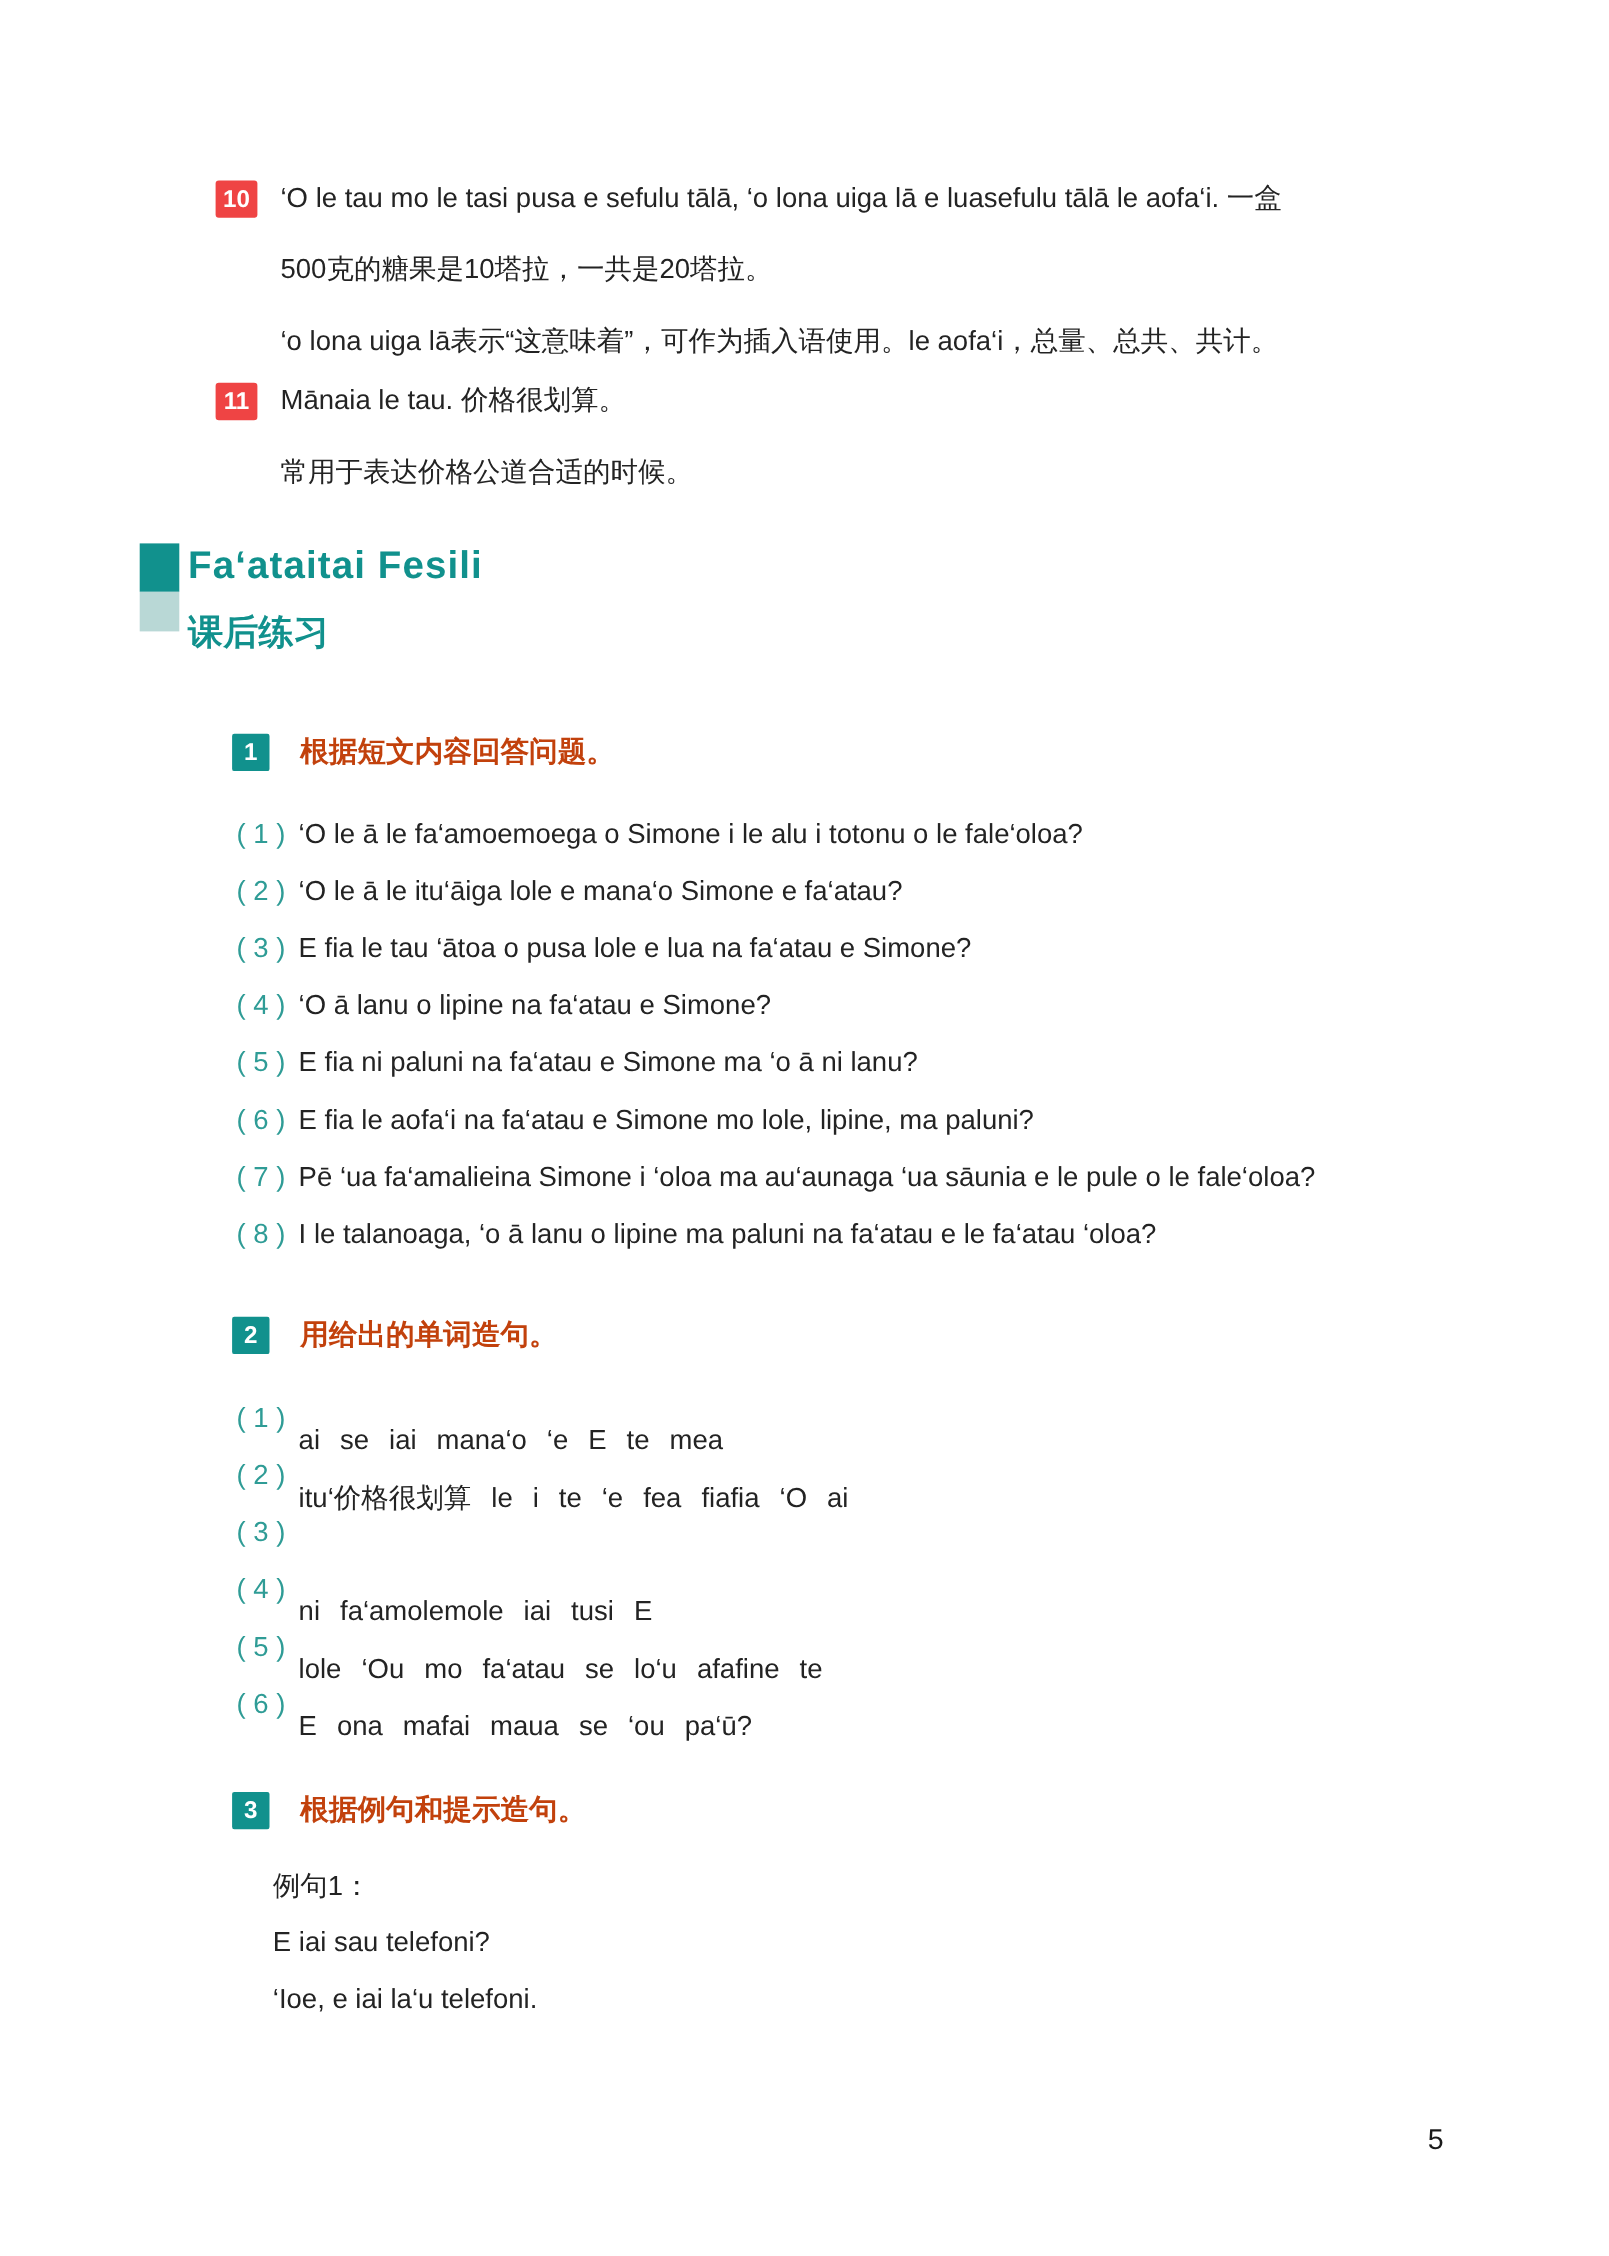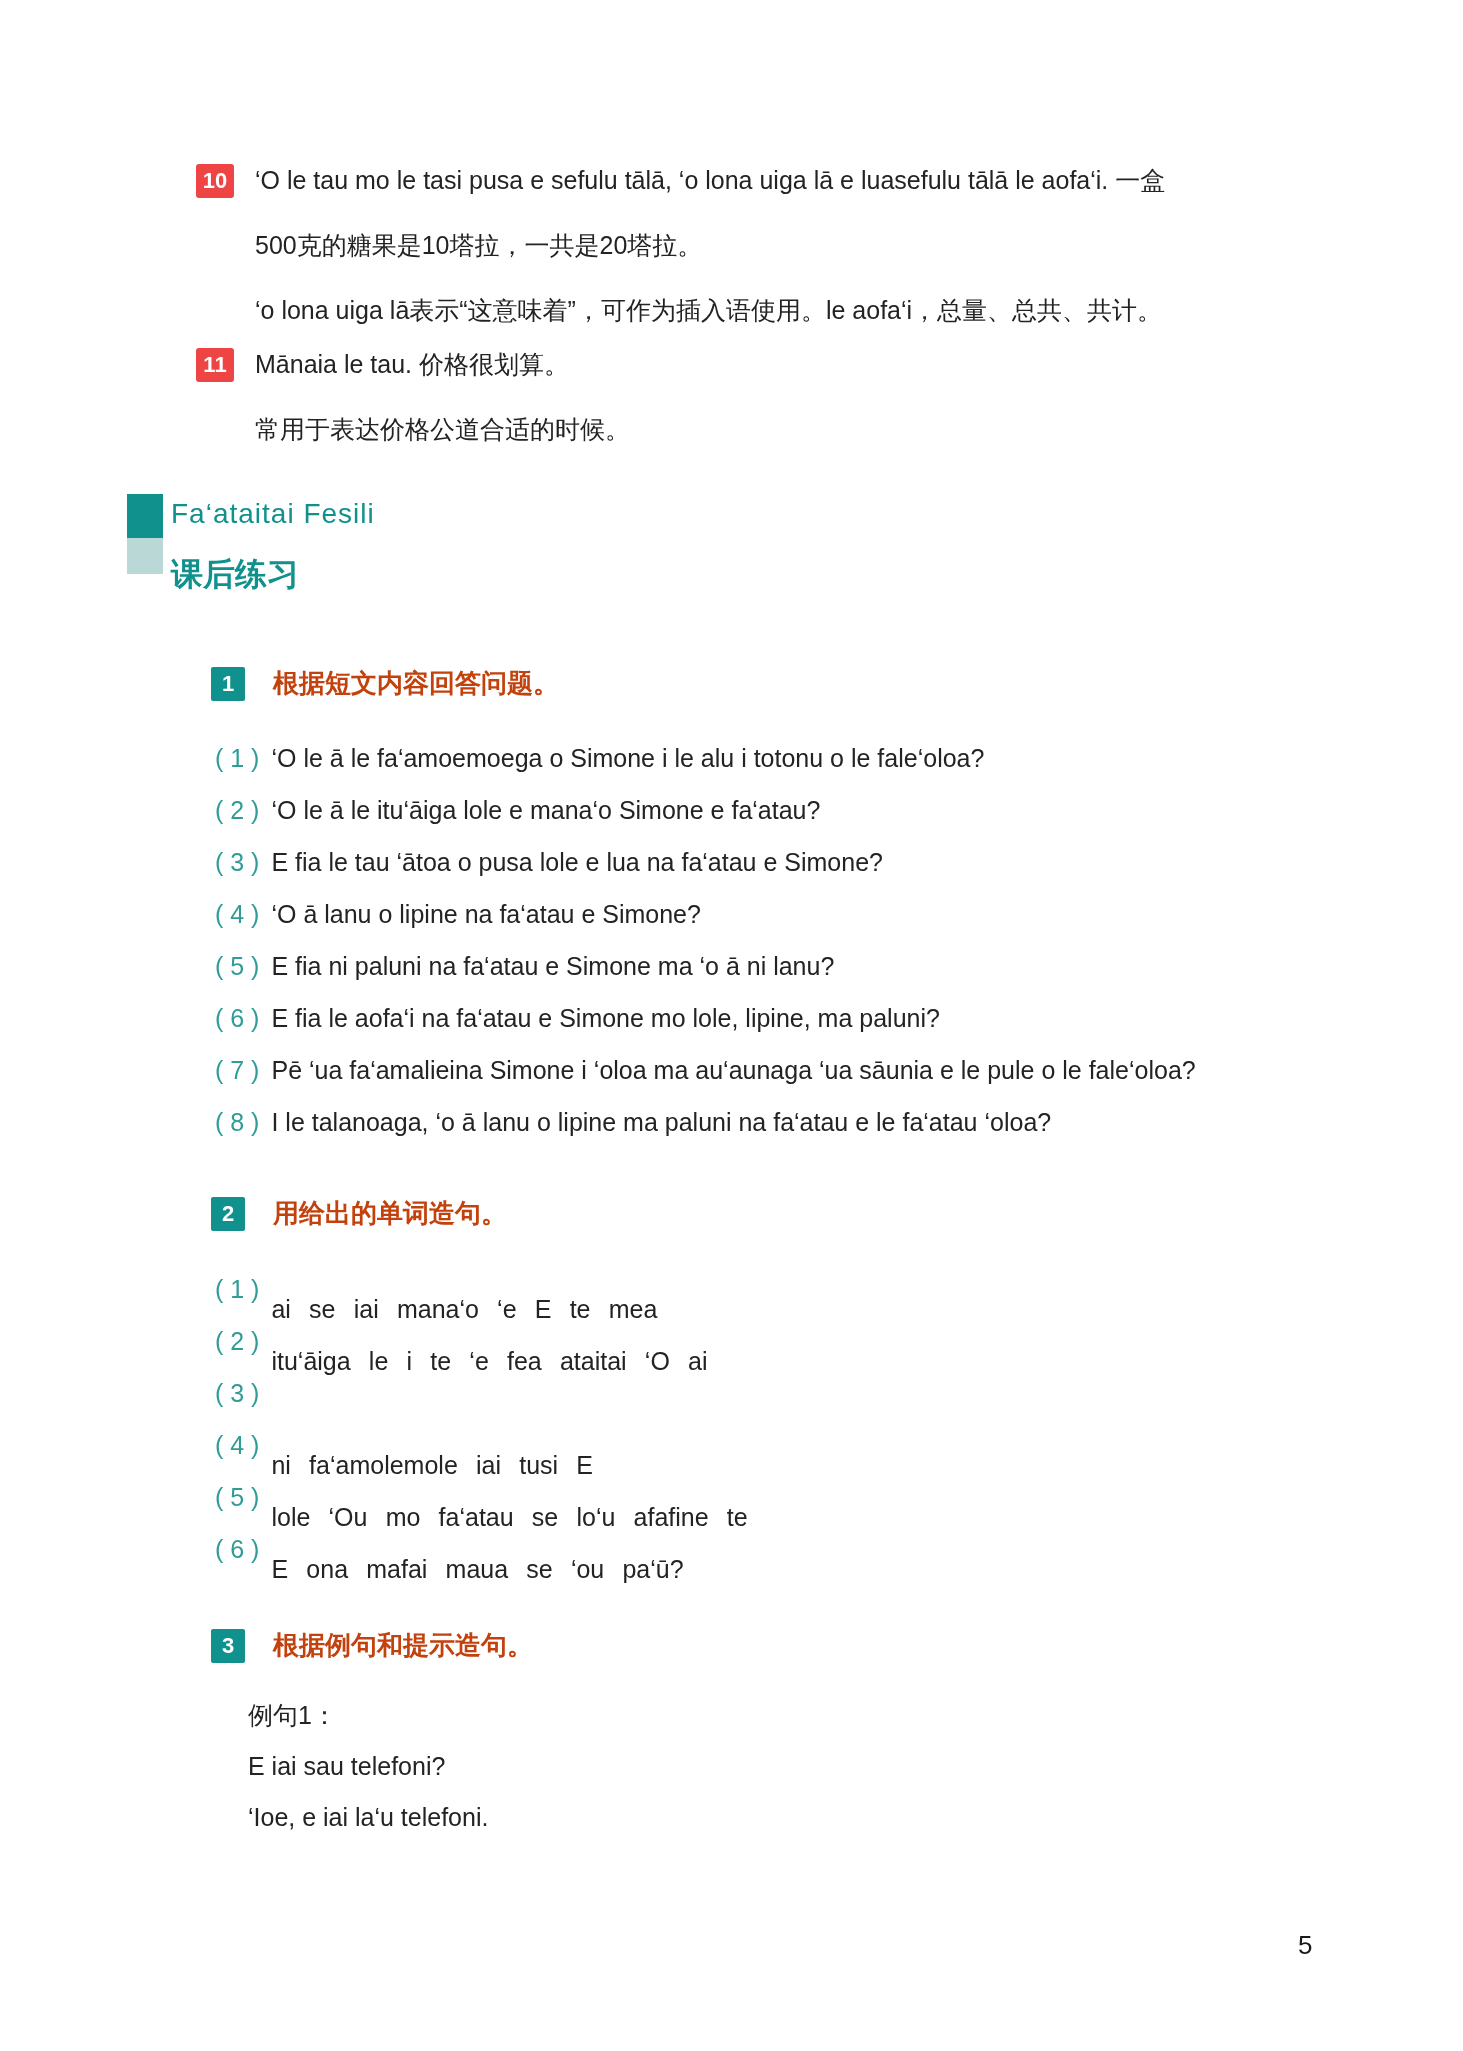--- a/index.html
+++ b/index.html
@@ -24,21 +24,21 @@
     border-radius: 3px;
   }
   .note-body { margin-left: 59px; width: 1130px; }
   .note-line { font-size: 25px; line-height: 65px; white-space: nowrap; }
 
   
   .section-marker { position: absolute; left: 127px; top: 494px; width: 36px; }
   .marker-dark  { width: 36px; height: 44px; background: #11918d; }
   .marker-light { width: 36px; height: 36px; background: #b9d8d6; }
   .section-titles { position: absolute; left: 171px; top: 492px; color: #11918d; }
-  .section-title    { font-size: 28px; font-weight: normal; line-height: 44px; letter-spacing: 1px; }
+  .section-title    { font-size: 35px; font-weight: bold; line-height: 44px; letter-spacing: 1px; }
   .section-subtitle { font-size: 32px; font-weight: bold; line-height: 40px; margin-top: 18px; }
 
   
   .ex-header { position: absolute; left: 211px; display: flex; align-items: center; }
   .ex-badge {
     width: 34px; height: 34px;
     background: #11918d; color: #ffffff;
     font-size: 22px; font-weight: bold;
     display: flex; align-items: center; justify-content: center;
     border-radius: 2px; flex: 0 0 auto;
@@ -133,21 +133,21 @@
     <div class="ex-title">用给出的单词造句。</div>
   </div>
 
   <div class="item-list scramble" style="top:1263px;">
     <div class="list-item">
       <span class="item-label">( 1 )</span>
       <span class="item-text">ai se iai mana‘o ‘e E te mea</span>
     </div>
     <div class="list-item">
       <span class="item-label">( 2 )</span>
-      <span class="item-text">itu‘āiga le i te ‘e fea ataitai ‘O ai</span>
+      <span class="item-text">itu‘价格很划算 le i te ‘e fea fiafia ‘O ai</span>
     </div>
     <div class="list-item">
       <span class="item-label">( 3 )</span>
     </div>
     <div class="list-item">
       <span class="item-label">( 4 )</span>
       <span class="item-text">ni fa‘amolemole iai tusi E</span>
     </div>
     <div class="list-item">
       <span class="item-label">( 5 )</span>

